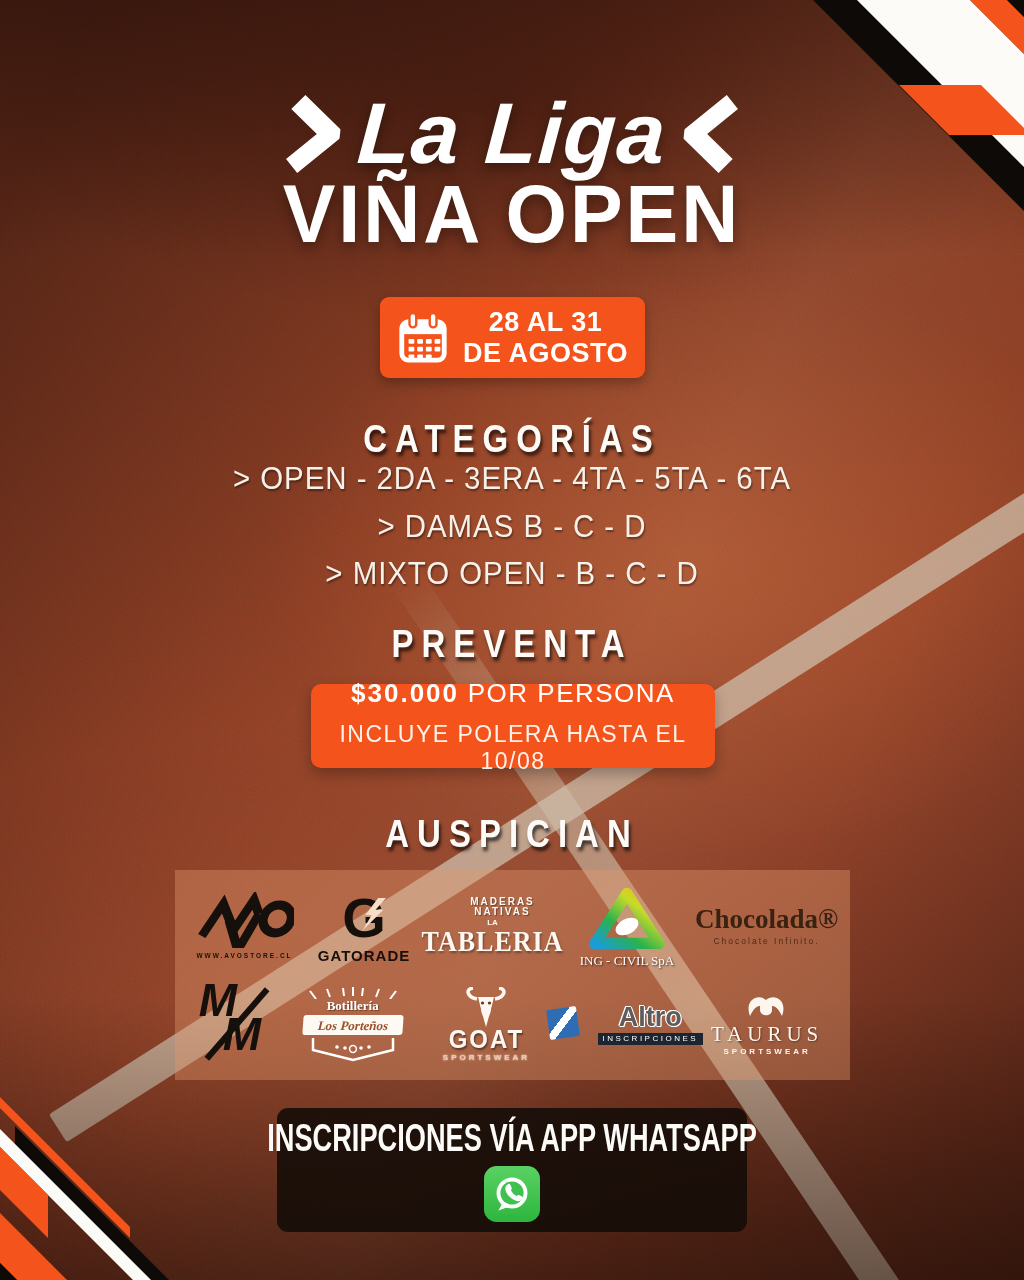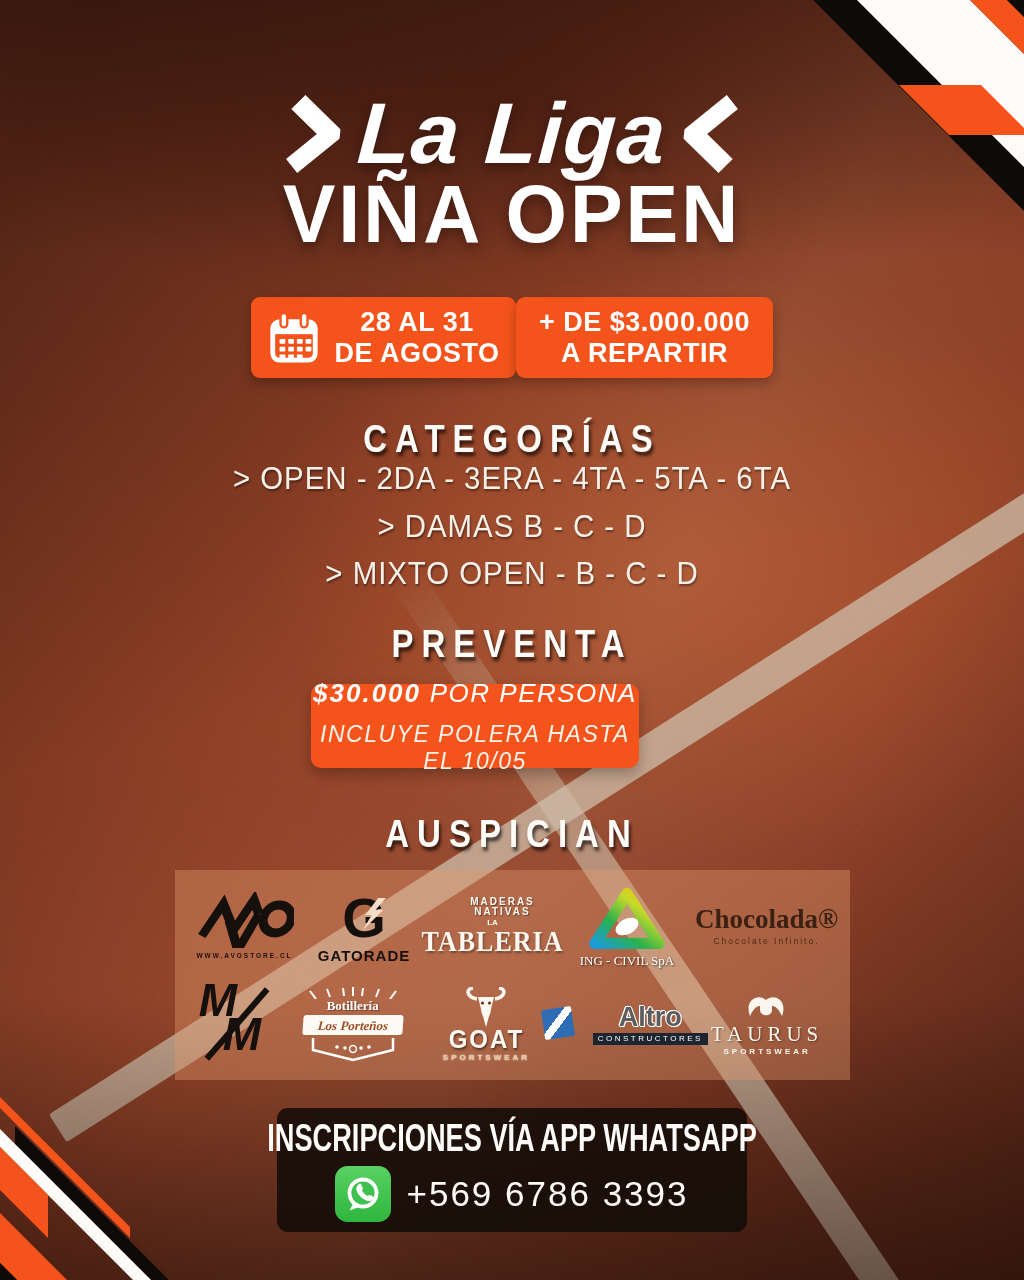--- a/index.html
+++ b/index.html
@@ -45,22 +45,22 @@
   .h-big{position:absolute;left:0;right:0;text-align:center;font-size:33px;font-weight:bold;letter-spacing:8px;
     color:#fdfbf7;text-shadow:2px 3px 3px rgba(0,0,0,.65);transform:scaleY(1.18);}
   .h-categorias{top:420px;}
   .h-preventa{top:625px;}
   .h-auspician{top:815px;}
   .cat-line{position:absolute;left:0;right:0;text-align:center;font-size:31px;color:#f8f1e9;
     letter-spacing:1px;transform:scaleX(.95);text-shadow:1px 2px 2px rgba(0,0,0,.4);}
   .cat-1{top:461px;}.cat-2{top:509px;}.cat-3{top:556px;}
 
   
-  .preventa-box{position:absolute;left:311px;top:684px;width:328px;height:84px;background:#F4541C;border-radius:10px;
-    display:flex;flex-direction:column;justify-content:center;gap:12px;text-align:center;font-style:italic;
+  .preventa-box{position:absolute;left:311px;top:684px;width:404px;height:84px;background:#F4541C;border-radius:10px;
+    display:flex;flex-direction:column;justify-content:center;gap:12px;text-align:center;
     box-shadow:0 6px 14px rgba(0,0,0,.28);}
   .pv-1{font-size:26px;letter-spacing:1.5px;color:#fff;}
   .pv-1 .price{font-weight:bold;letter-spacing:2px;}
   .pv-2{font-size:23px;letter-spacing:1.5px;color:#fdf3ea;}
 
   
   .panel{position:absolute;left:175px;top:870px;width:675px;height:210px;background:rgba(226,152,111,.40);}
   .sp-row{position:absolute;left:0;right:0;display:flex;justify-content:space-evenly;align-items:center;}
   .sp-row1{top:8px;height:96px;}
   .sp-row2{top:106px;height:96px;}
@@ -170,38 +170,34 @@
           <rect x="13" y="45" width="6" height="4" rx="1"></rect>
             <rect x="22" y="45" width="6" height="4" rx="1"></rect>
             <rect x="31" y="45" width="6" height="4" rx="1"></rect>
         </g>
       </svg>
       <div class="badge-text">
         <div>28 AL 31</div>
         <div>DE AGOSTO</div>
       </div>
     </div>
-    <div class="badge badge-prize">
-      <div class="badge-text">+ DE $3.000.000</div>
-      <div class="badge-text">A REPARTIR</div>
-    </div>
   </div>
 
   <div class="h-big h-categorias">CATEGORÍAS</div>
   <div class="cat-line cat-1">&gt; OPEN - 2DA - 3ERA - 4TA - 5TA - 6TA</div>
   <div class="cat-line cat-2">&gt; DAMAS B - C - D</div>
   <div class="cat-line cat-3">&gt; MIXTO OPEN - B - C - D</div>
 
   <div class="h-big h-preventa">PREVENTA</div>
   <div class="preventa-box">
     <div class="pv-1">
       <span class="price">$30.000</span>
       <span>POR PERSONA</span>
     </div>
-    <div class="pv-2">INCLUYE POLERA HASTA EL 10/05</div>
+    <div class="pv-2">INCLUYE POLERA HASTA EL 10/08</div>
   </div>
 
   <div class="h-big h-auspician">AUSPICIAN</div>
   <div class="panel">
 
     <div class="sp-row sp-row1">
 
       <div class="sp" style="width:122px">
         <svg width="98" height="56" viewBox="0 0 98 56">
           <g stroke="#15100b" stroke-width="9" fill="none" transform="skewX(-8) translate(10,0)">
@@ -297,21 +293,21 @@
         </svg>
         <div class="goat-name">GOAT</div>
         <div class="goat-sub">SPORTSWEAR</div>
       </div>
 
       <div class="sp" style="width:118px">
         <div style="display:flex;align-items:center;gap:20px">
           <div class="altro-mark"></div>
           <div>
             <div class="altro-name">Altro</div>
-            <div class="altro-sub">CONSTRUCTORES</div>
+            <div class="altro-sub">INSCRIPCIONES</div>
           </div>
         </div>
       </div>
 
       <div class="sp" style="width:122px">
         <svg width="46" height="28" viewBox="0 0 46 28">
           <path d="M6 24 C0 8 14 1 22 8 C30 1 44 8 38 24 C34 16 31 14 28 14 L28 18 C28 25 16 25 16 18 L16 14 C13 14 10 16 6 24 Z" fill="#fdf6ee"></path>
         </svg>
         <div class="tau-name">TAURUS</div>
         <div class="tau-sub">SPORTSWEAR</div>
@@ -328,17 +324,16 @@
             <stop offset="0" stop-color="#59d263"></stop>
               <stop offset="1" stop-color="#2eb63e"></stop>
           </linearGradient>
         </defs>
         <rect width="58" height="58" rx="13" fill="url(#wag)"></rect>
         <polygon points="15,46 22,33 29,41" fill="#fff"></polygon>
         <circle cx="29" cy="28" r="16" fill="#fff"></circle>
         <circle cx="29" cy="28" r="12" fill="#3ec14e"></circle>
         <path d="M24 21c1.5-1.5 3-1 3.7.6l1.2 2.6c.5 1.1.1 2.2-.8 3 1.6 3 3.6 5 6.6 6.5.9-.9 2-1.2 3.1-.7l2.3 1.1c1.6.7 2 2.3.6 3.7-2.3 2.3-5.7 2.5-9.4.3-4.1-2.4-6.9-5.2-8.7-9.2-1.5-3.3-.9-6.2 1.4-7.9z" fill="#fff" transform="translate(2,0) scale(0.92)"></path>
       </svg>
-      <div class="wa-phone">+569 6786 3393</div>
     </div>
   </div>
 
 </div>
 
 </body></html>

